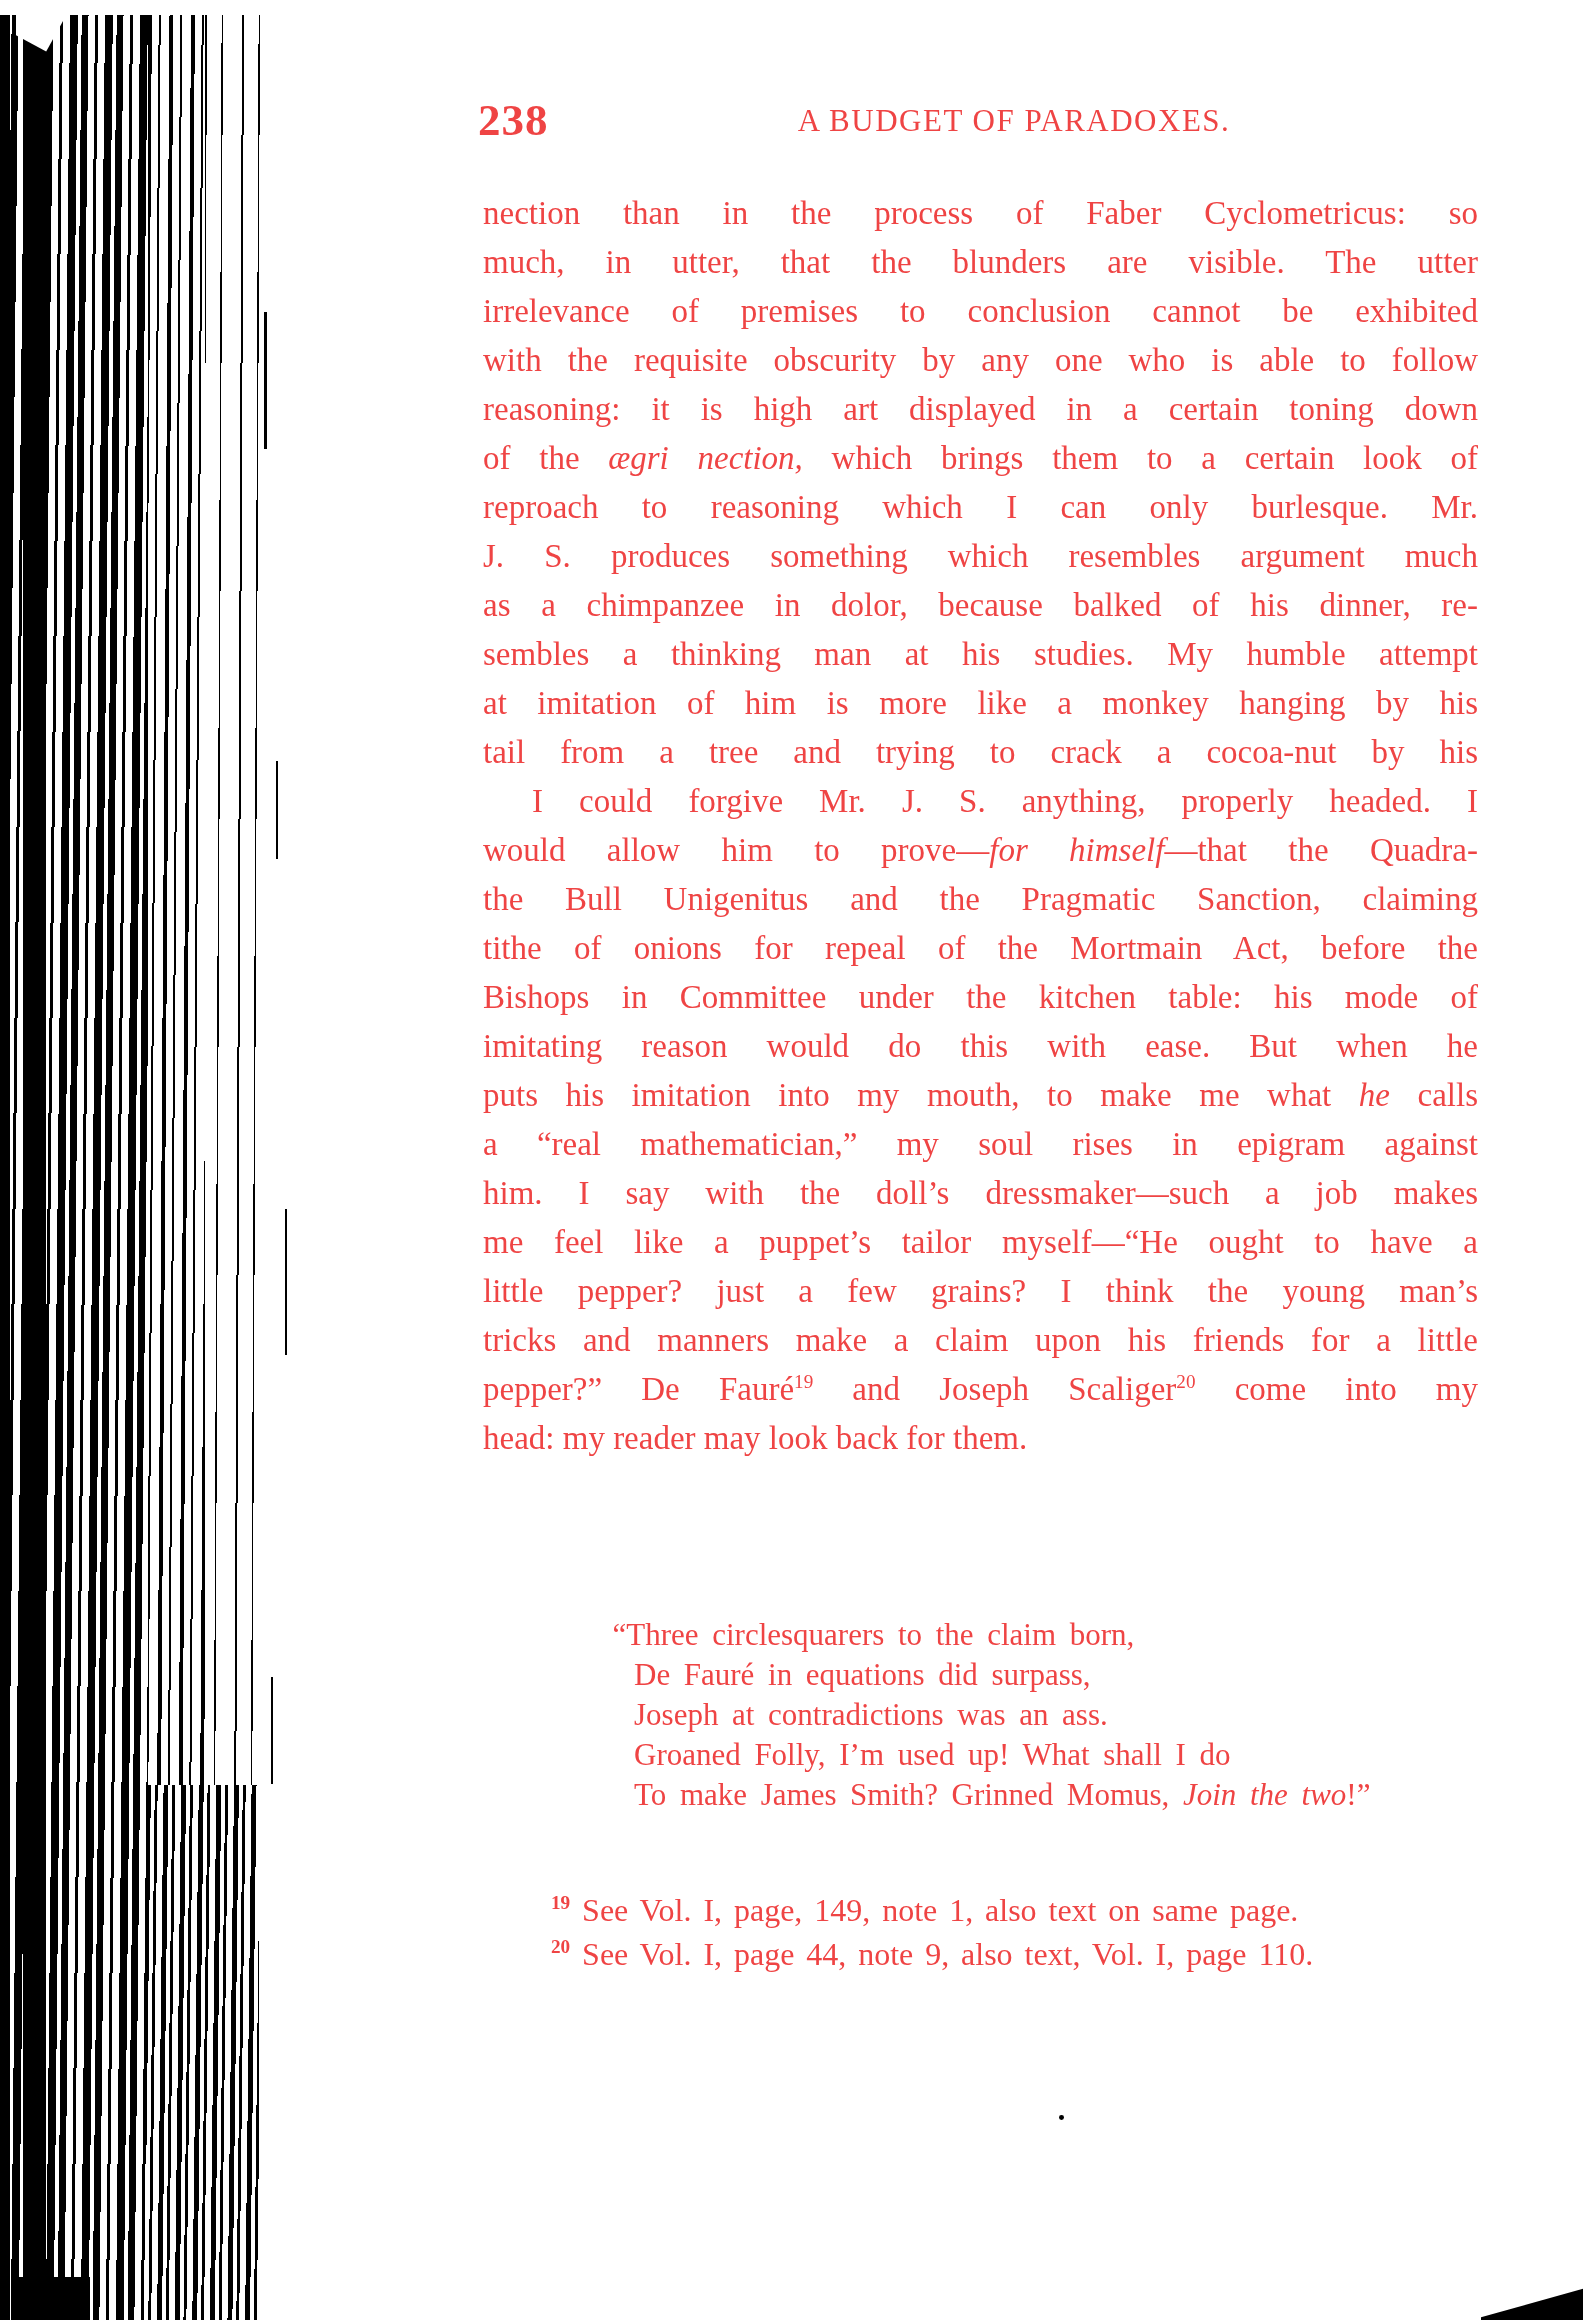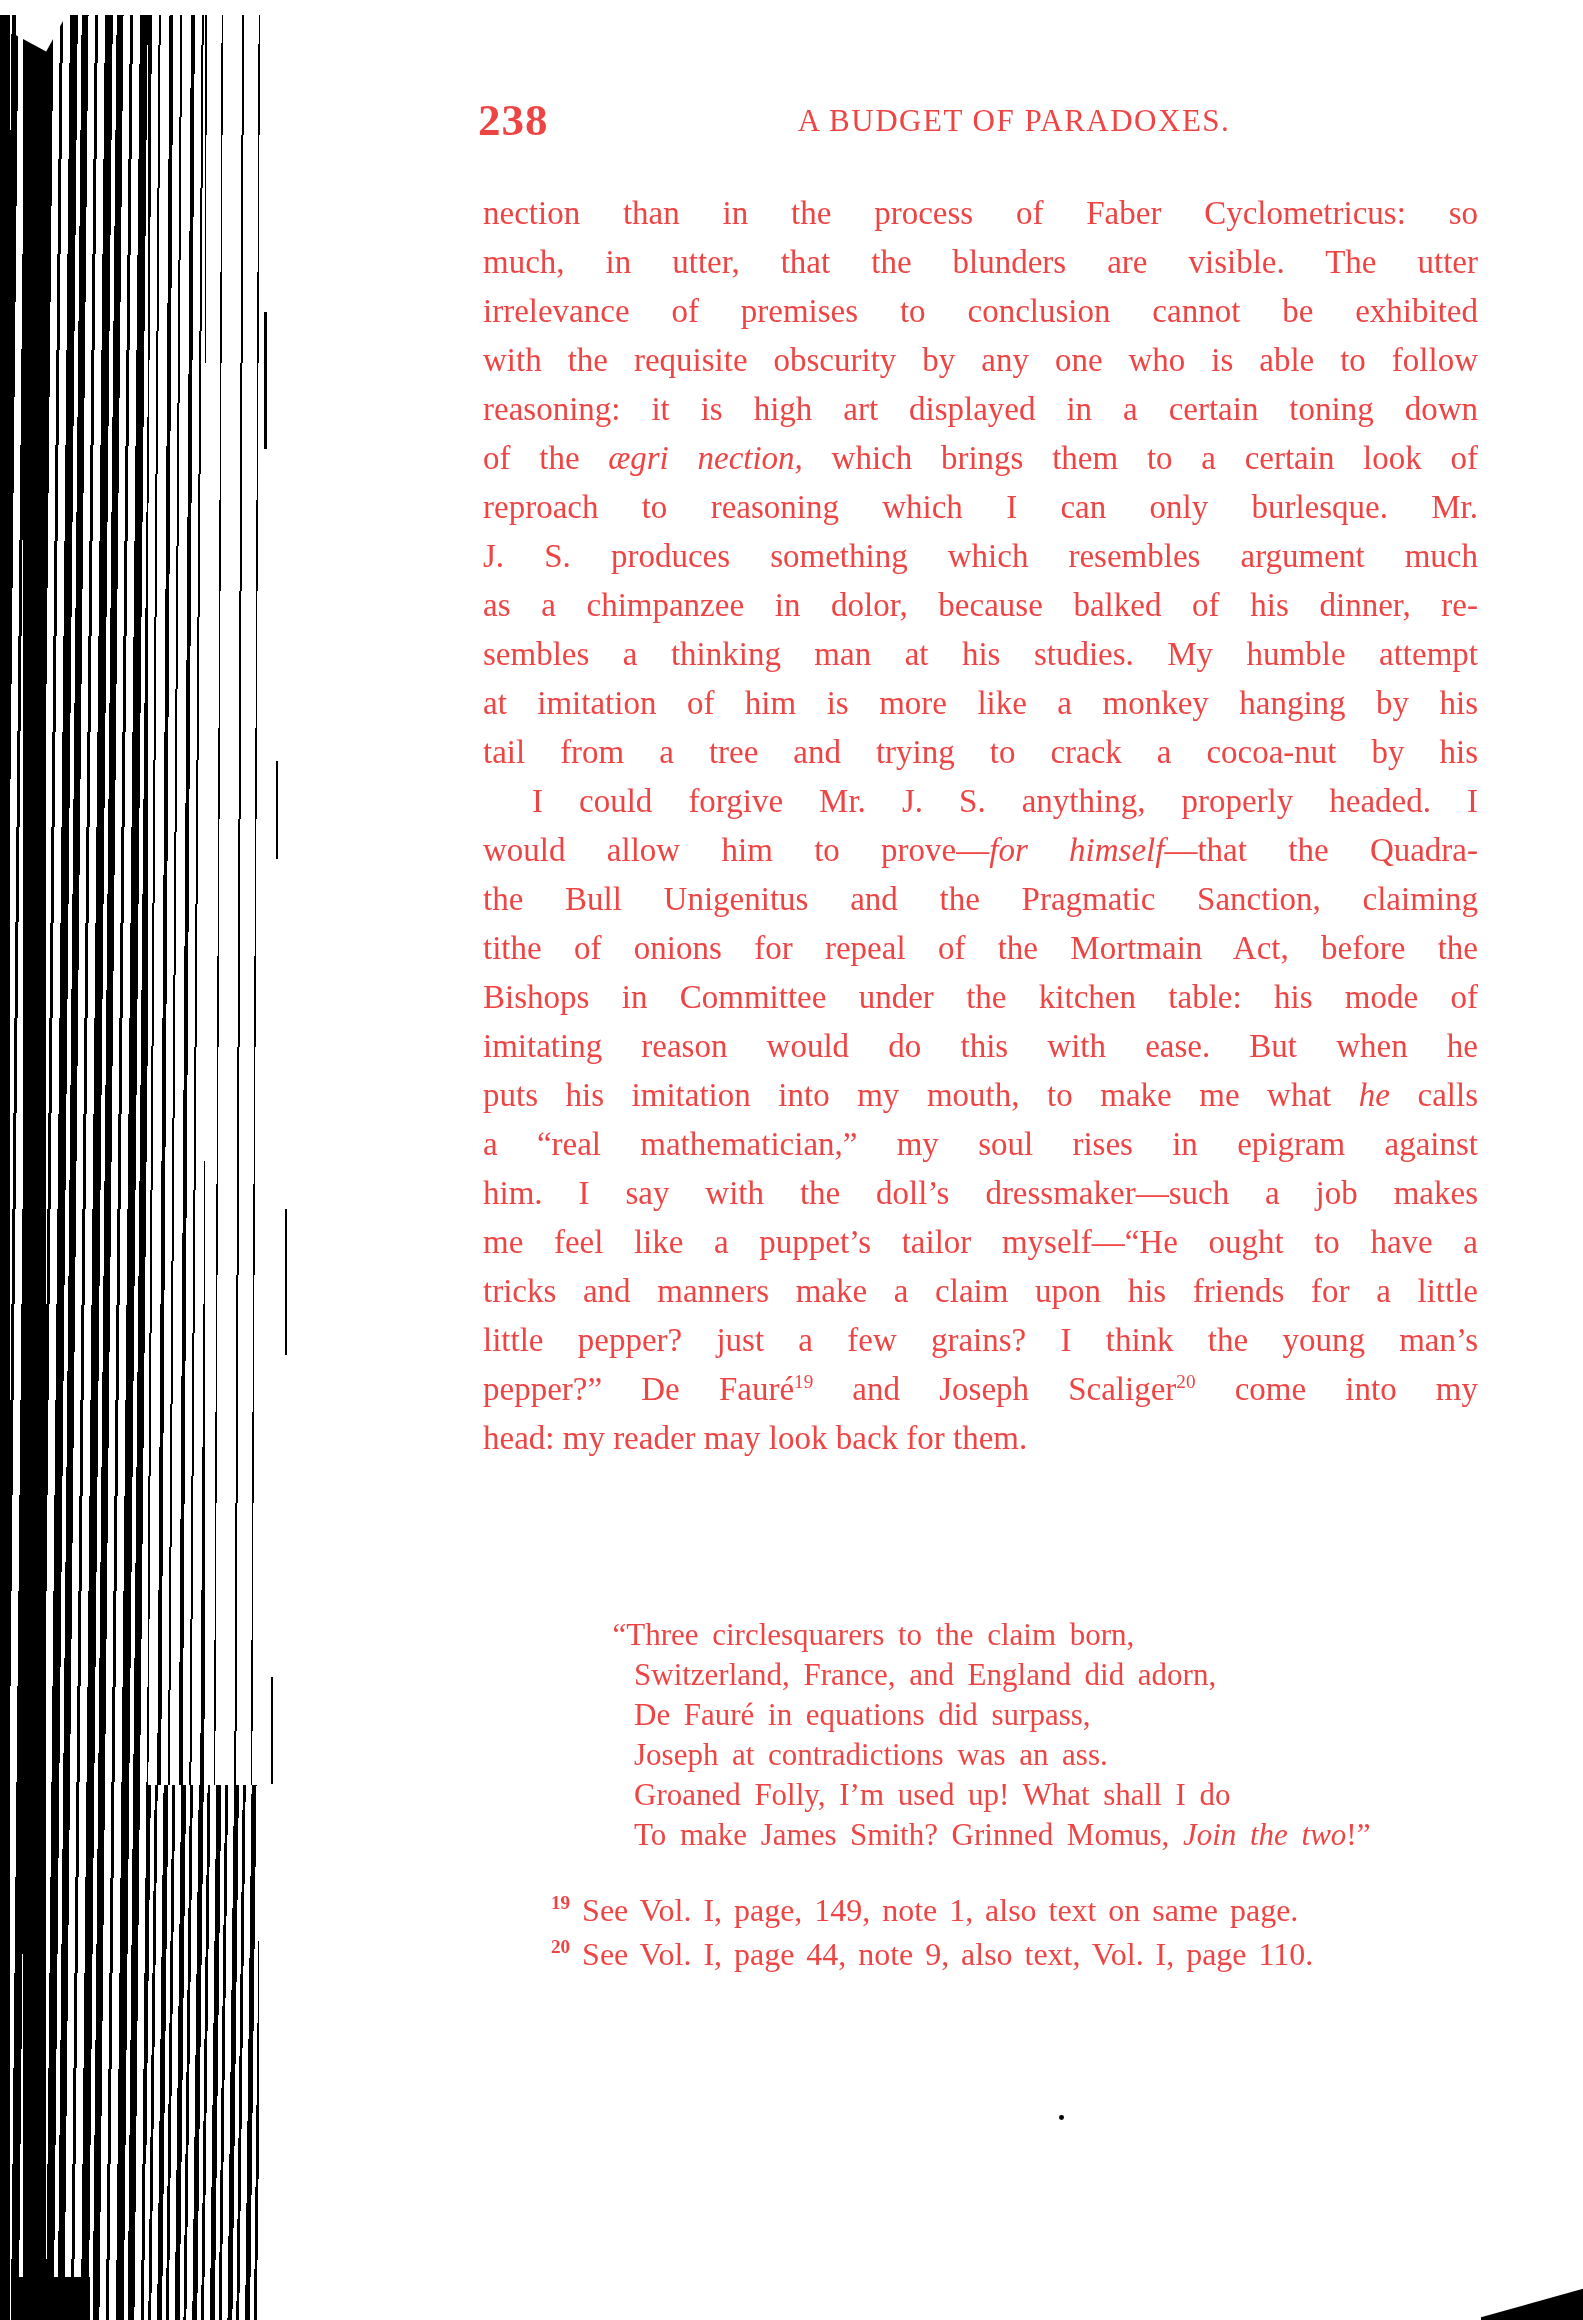--- a/index.html
+++ b/index.html
@@ -96,29 +96,28 @@
       <div class="line j indent">I could forgive Mr. J. S. anything, properly headed.  I</div>
       <div class="line j">would allow him to prove—<i>for himself</i>—that the Quadra-</div>
       <div class="line j">the Bull Unigenitus and the Pragmatic Sanction, claiming</div>
       <div class="line j">tithe of onions for repeal of the Mortmain Act, before the</div>
       <div class="line j">Bishops in Committee under the kitchen table: his mode of</div>
       <div class="line j">imitating reason would do this with ease.  But when he</div>
       <div class="line j">puts his imitation into my mouth, to make me what <i>he</i> calls</div>
       <div class="line j">a “real mathematician,” my soul rises in epigram against</div>
       <div class="line j">him.  I say with the doll’s dressmaker—such a job makes</div>
       <div class="line j">me feel like a puppet’s tailor myself—“He ought to have a</div>
+      <div class="line j">little pepper? just a few grains? I think the young man’s</div>
       <div class="line j">tricks and manners make a claim upon his friends for a little</div>
-      <div class="line j">little pepper? just a few grains? I think the young man’s</div>
       <div class="line j">pepper?”  De Fauré<sup>19</sup> and Joseph Scaliger<sup>20</sup> come into my</div>
       <div class="line last">head: my reader may look back for them.</div>
     </div>
 
   <div id="verse">
       <div class="verse-line hang">“Three circlesquarers to the claim born,</div>
-      <div class="verse-line">Switzerland, France, and England did adorn,</div>
       <div class="verse-line">De Fauré in equations did surpass,</div>
       <div class="verse-line">Joseph at contradictions was an ass.</div>
       <div class="verse-line">Groaned Folly, I’m used up!  What shall I do</div>
       <div class="verse-line">To make James Smith? Grinned Momus, <i>Join the two</i>!”</div>
     </div>
 
   <div id="footnotes">
       <div class="footnote"><sup>19</sup> See Vol. I, page, 149, note 1, also text on same page.</div>
       <div class="footnote"><sup>20</sup> See Vol. I, page 44, note 9, also text, Vol. I, page 110.</div>
     </div>

